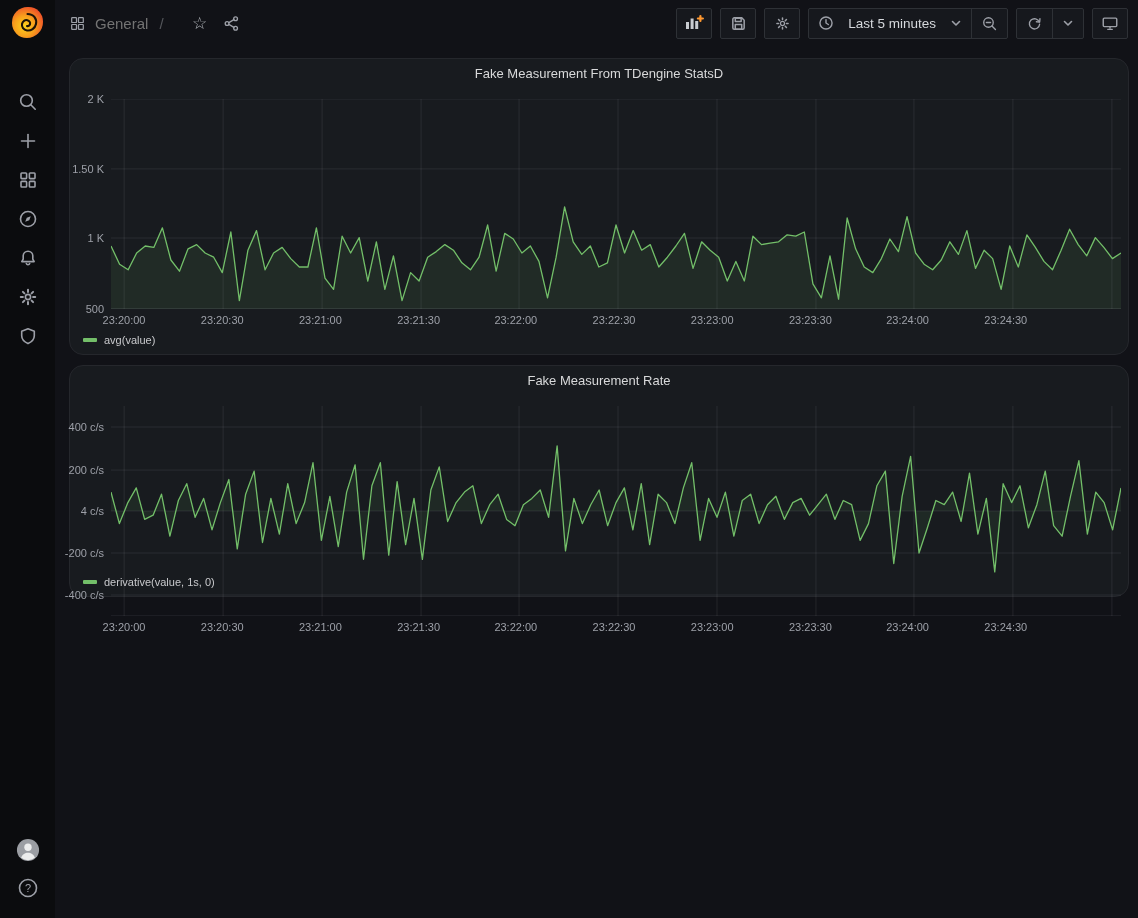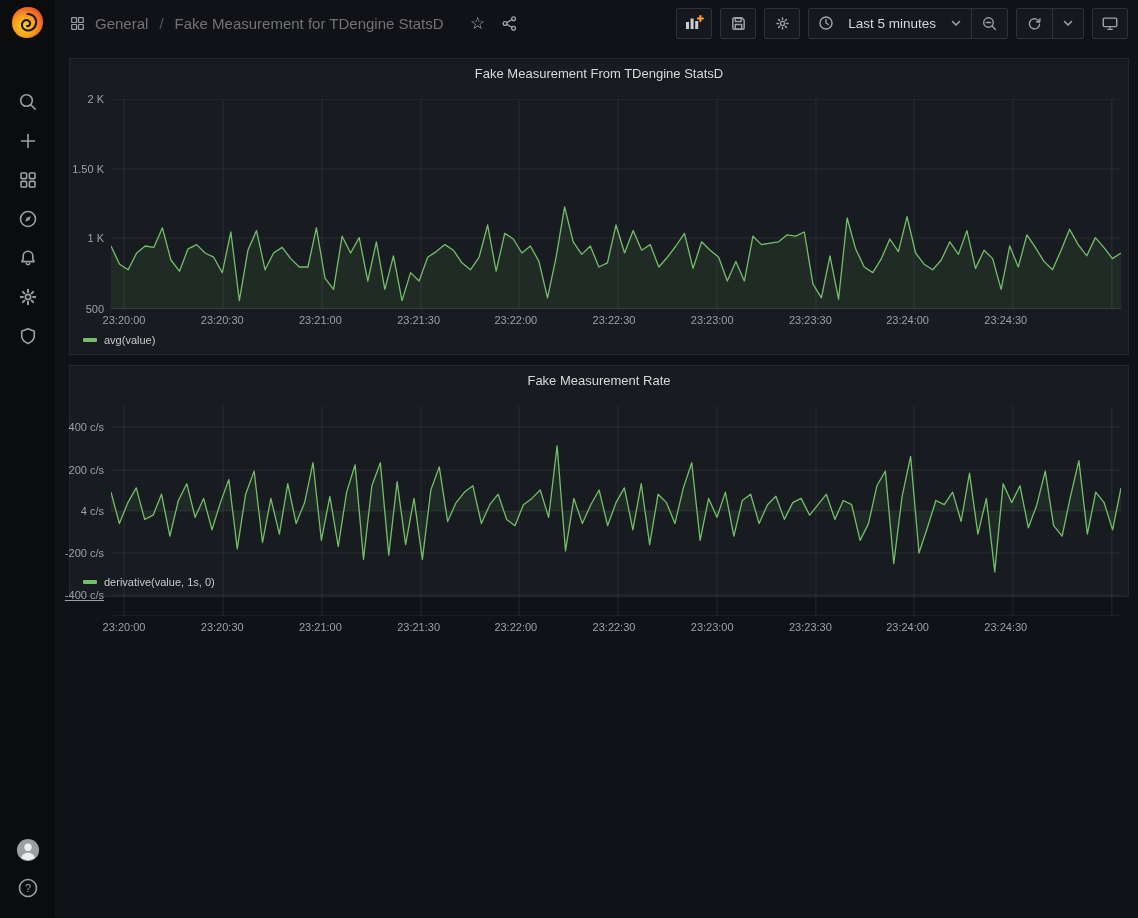--- a/index.html
+++ b/index.html
@@ -39,21 +39,21 @@
     height:31px; background:#16181d; border:1px solid #2e3136; border-radius:2px;
     display:flex; align-items:center; color:#aeb2b7; cursor:pointer;
   }
   .tb-btn { width:36px; justify-content:center; }
   .tb-group .seg { height:100%; display:flex; align-items:center; padding:0 9px; gap:14px; }
   .tb-group .seg + .seg { border-left:1px solid #2e3136; }
   .tp-text { font-size:13.5px; color:#d5d8dc; white-space:nowrap; }
 
   
   .dash { position:absolute; left:69px; top:58px; width:1060px; }
-  .panel { position:relative; background:#181b1f; border:1px solid #25272c; border-radius:0; width:1060px; }
+  .panel { position:relative; background:#181b1f; border:1px solid #25272c; border-radius:14px; width:1060px; }
   .panel-1 { height:297px; margin-bottom:10px; }
   .panel-2 { height:232px; }
   .panel-title { text-align:center; padding-top:7px; font-size:13px; color:#d8d9da; cursor:pointer; }
   .plot { position:absolute; left:41px; right:7px; top:40px; height:210px;text-align:center; }
   .plot svg.chartsvg { width:100%; height:100%; cursor:crosshair; }
   .yticks span { position:absolute; right:calc(100% + 7px); transform:translateY(-50%); font-size:11px; color:#9da0a8; white-space:nowrap; }
   .xticks { position:absolute; left:0; right:8px; top:215px; height:13px; }
   .xticks span { position:absolute; transform:translateX(-50%); font-size:11px; color:#9da0a8; white-space:nowrap; }
   .legend { position:absolute; left:13px; bottom:8px; display:flex; align-items:center; gap:7px; cursor:pointer; }
   .legend .swatch { width:14px; height:4px; border-radius:1px; background:#73bf69; }
@@ -136,21 +136,20 @@
 <div class="topbar">
   <div class="crumbs">
     <svg width="17" height="17" viewBox="0 0 22 22" class="icon-stroke">
       <rect x="3.5" y="3.5" width="6.2" height="6.2" rx="0.8"></rect>
         <rect x="12.3" y="3.5" width="6.2" height="6.2" rx="0.8"></rect>
       <rect x="3.5" y="12.3" width="6.2" height="6.2" rx="0.8"></rect>
         <rect x="12.3" y="12.3" width="6.2" height="6.2" rx="0.8"></rect>
     </svg>
     <span class="crumb-link">General</span>
     <span class="crumb-sep">/</span>
-    <span class="crumb-link">Fake Measurement for TDengine StatsD</span>
     <span class="crumb-actions">
       <span class="mini-icon-btn">
           <span class="star-glyph">☆</span>
         </span>
       <span class="mini-icon-btn">
         <svg width="17" height="17" viewBox="0 0 20 20" class="icon-stroke">
           <circle cx="14.8" cy="4.4" r="2.2"></circle>
             <circle cx="4.8" cy="10" r="2.2"></circle>
             <circle cx="14.8" cy="15.6" r="2.2"></circle>
           <line x1="6.9" y1="9" x2="12.8" y2="5.4"></line>
@@ -298,21 +297,21 @@
           <line x1="0" y1="189" x2="1012" y2="189" stroke="rgba(204,204,220,0.10)" vector-effect="non-scaling-stroke"></line>
           <line x1="0" y1="210" x2="1012" y2="210" stroke="rgba(204,204,220,0.14)" vector-effect="non-scaling-stroke"></line>
           <polygon points="0.0,86.1 8.4,117.6 16.9,96.6 25.3,81.9 33.7,113.4 42.2,109.2 50.6,88.2 59.0,130.2 67.5,94.5 75.9,77.7 84.3,111.3 92.8,92.4 101.2,123.9 109.6,96.6 118.1,73.5 126.5,142.8 134.9,88.2 143.4,65.1 151.8,136.5 160.2,92.4 168.7,128.1 177.1,77.7 185.5,117.6 194.0,96.6 202.4,56.7 210.8,134.4 219.3,90.3 227.7,140.7 236.1,86.1 244.6,58.8 253.0,153.3 261.4,79.8 269.9,56.7 278.3,149.1 286.7,75.6 295.2,138.6 303.6,92.4 312.0,153.3 320.5,84.0 328.9,60.9 337.3,115.5 345.8,96.6 354.2,86.1 362.6,79.8 371.1,117.6 379.5,98.7 387.9,88.2 396.4,113.4 404.8,119.7 413.2,98.7 421.7,92.4 430.1,84.0 438.5,111.3 447.0,39.9 455.4,144.9 463.8,92.4 472.3,117.6 480.7,98.7 489.1,84.0 497.6,119.7 506.0,96.6 514.4,81.9 522.9,123.9 531.3,77.7 539.7,138.6 548.2,88.2 556.6,96.6 565.0,117.6 573.5,81.9 581.9,56.7 590.3,134.4 598.8,92.4 607.2,111.3 615.6,86.1 624.1,130.2 632.5,94.5 640.9,88.2 649.4,117.6 657.8,98.7 666.2,90.3 674.7,113.4 683.1,96.6 691.5,92.4 700.0,109.2 708.4,98.7 716.8,88.2 725.3,113.4 733.7,94.5 742.1,98.7 750.6,134.4 759.0,117.6 767.4,79.8 775.9,65.1 784.3,157.5 792.7,90.3 801.2,50.4 809.6,147.0 818.0,121.8 826.5,94.5 834.9,98.7 843.3,86.1 851.8,115.5 860.2,67.2 868.6,128.1 877.1,92.4 885.5,165.9 893.9,77.7 902.4,96.6 910.8,79.8 919.2,121.8 927.7,98.7 936.1,65.1 944.5,119.7 953.0,130.2 961.4,90.3 969.8,54.6 978.3,128.1 986.7,86.1 995.1,96.6 1003.6,123.9 1012.0,81.9 1012,105 0,105" fill="rgba(115,191,105,0.09)" stroke="none"></polygon>
           <polyline points="0.0,86.1 8.4,117.6 16.9,96.6 25.3,81.9 33.7,113.4 42.2,109.2 50.6,88.2 59.0,130.2 67.5,94.5 75.9,77.7 84.3,111.3 92.8,92.4 101.2,123.9 109.6,96.6 118.1,73.5 126.5,142.8 134.9,88.2 143.4,65.1 151.8,136.5 160.2,92.4 168.7,128.1 177.1,77.7 185.5,117.6 194.0,96.6 202.4,56.7 210.8,134.4 219.3,90.3 227.7,140.7 236.1,86.1 244.6,58.8 253.0,153.3 261.4,79.8 269.9,56.7 278.3,149.1 286.7,75.6 295.2,138.6 303.6,92.4 312.0,153.3 320.5,84.0 328.9,60.9 337.3,115.5 345.8,96.6 354.2,86.1 362.6,79.8 371.1,117.6 379.5,98.7 387.9,88.2 396.4,113.4 404.8,119.7 413.2,98.7 421.7,92.4 430.1,84.0 438.5,111.3 447.0,39.9 455.4,144.9 463.8,92.4 472.3,117.6 480.7,98.7 489.1,84.0 497.6,119.7 506.0,96.6 514.4,81.9 522.9,123.9 531.3,77.7 539.7,138.6 548.2,88.2 556.6,96.6 565.0,117.6 573.5,81.9 581.9,56.7 590.3,134.4 598.8,92.4 607.2,111.3 615.6,86.1 624.1,130.2 632.5,94.5 640.9,88.2 649.4,117.6 657.8,98.7 666.2,90.3 674.7,113.4 683.1,96.6 691.5,92.4 700.0,109.2 708.4,98.7 716.8,88.2 725.3,113.4 733.7,94.5 742.1,98.7 750.6,134.4 759.0,117.6 767.4,79.8 775.9,65.1 784.3,157.5 792.7,90.3 801.2,50.4 809.6,147.0 818.0,121.8 826.5,94.5 834.9,98.7 843.3,86.1 851.8,115.5 860.2,67.2 868.6,128.1 877.1,92.4 885.5,165.9 893.9,77.7 902.4,96.6 910.8,79.8 919.2,121.8 927.7,98.7 936.1,65.1 944.5,119.7 953.0,130.2 961.4,90.3 969.8,54.6 978.3,128.1 986.7,86.1 995.1,96.6 1003.6,123.9 1012.0,81.9" fill="none" stroke="#73bf69" stroke-width="1.3" stroke-linejoin="round" vector-effect="non-scaling-stroke"></polyline>
         </svg>
       <div class="yticks">
           <span style="top: 10%;">400 c/s</span>
           <span style="top: 30.5%;">200 c/s</span>
           <span style="top: 50%;">4 c/s</span>
           <span style="top: 70%;">-200 c/s</span>
-          <span style="top: 90%; text-decoration: underline;">-400 c/s</span>
+          <span style="top: 90%;">-400 c/s</span>
         </div>
       <div class="xticks">
           <span style="left: 1.3%;">23:20:00</span>
           <span style="left: 11.1%;">23:20:30</span>
           <span style="left: 20.9%;">23:21:00</span>
           <span style="left: 30.7%;">23:21:30</span>
           <span style="left: 40.4%;">23:22:00</span>
           <span style="left: 50.2%;">23:22:30</span>
           <span style="left: 60%;">23:23:00</span>
           <span style="left: 69.8%;">23:23:30</span>

